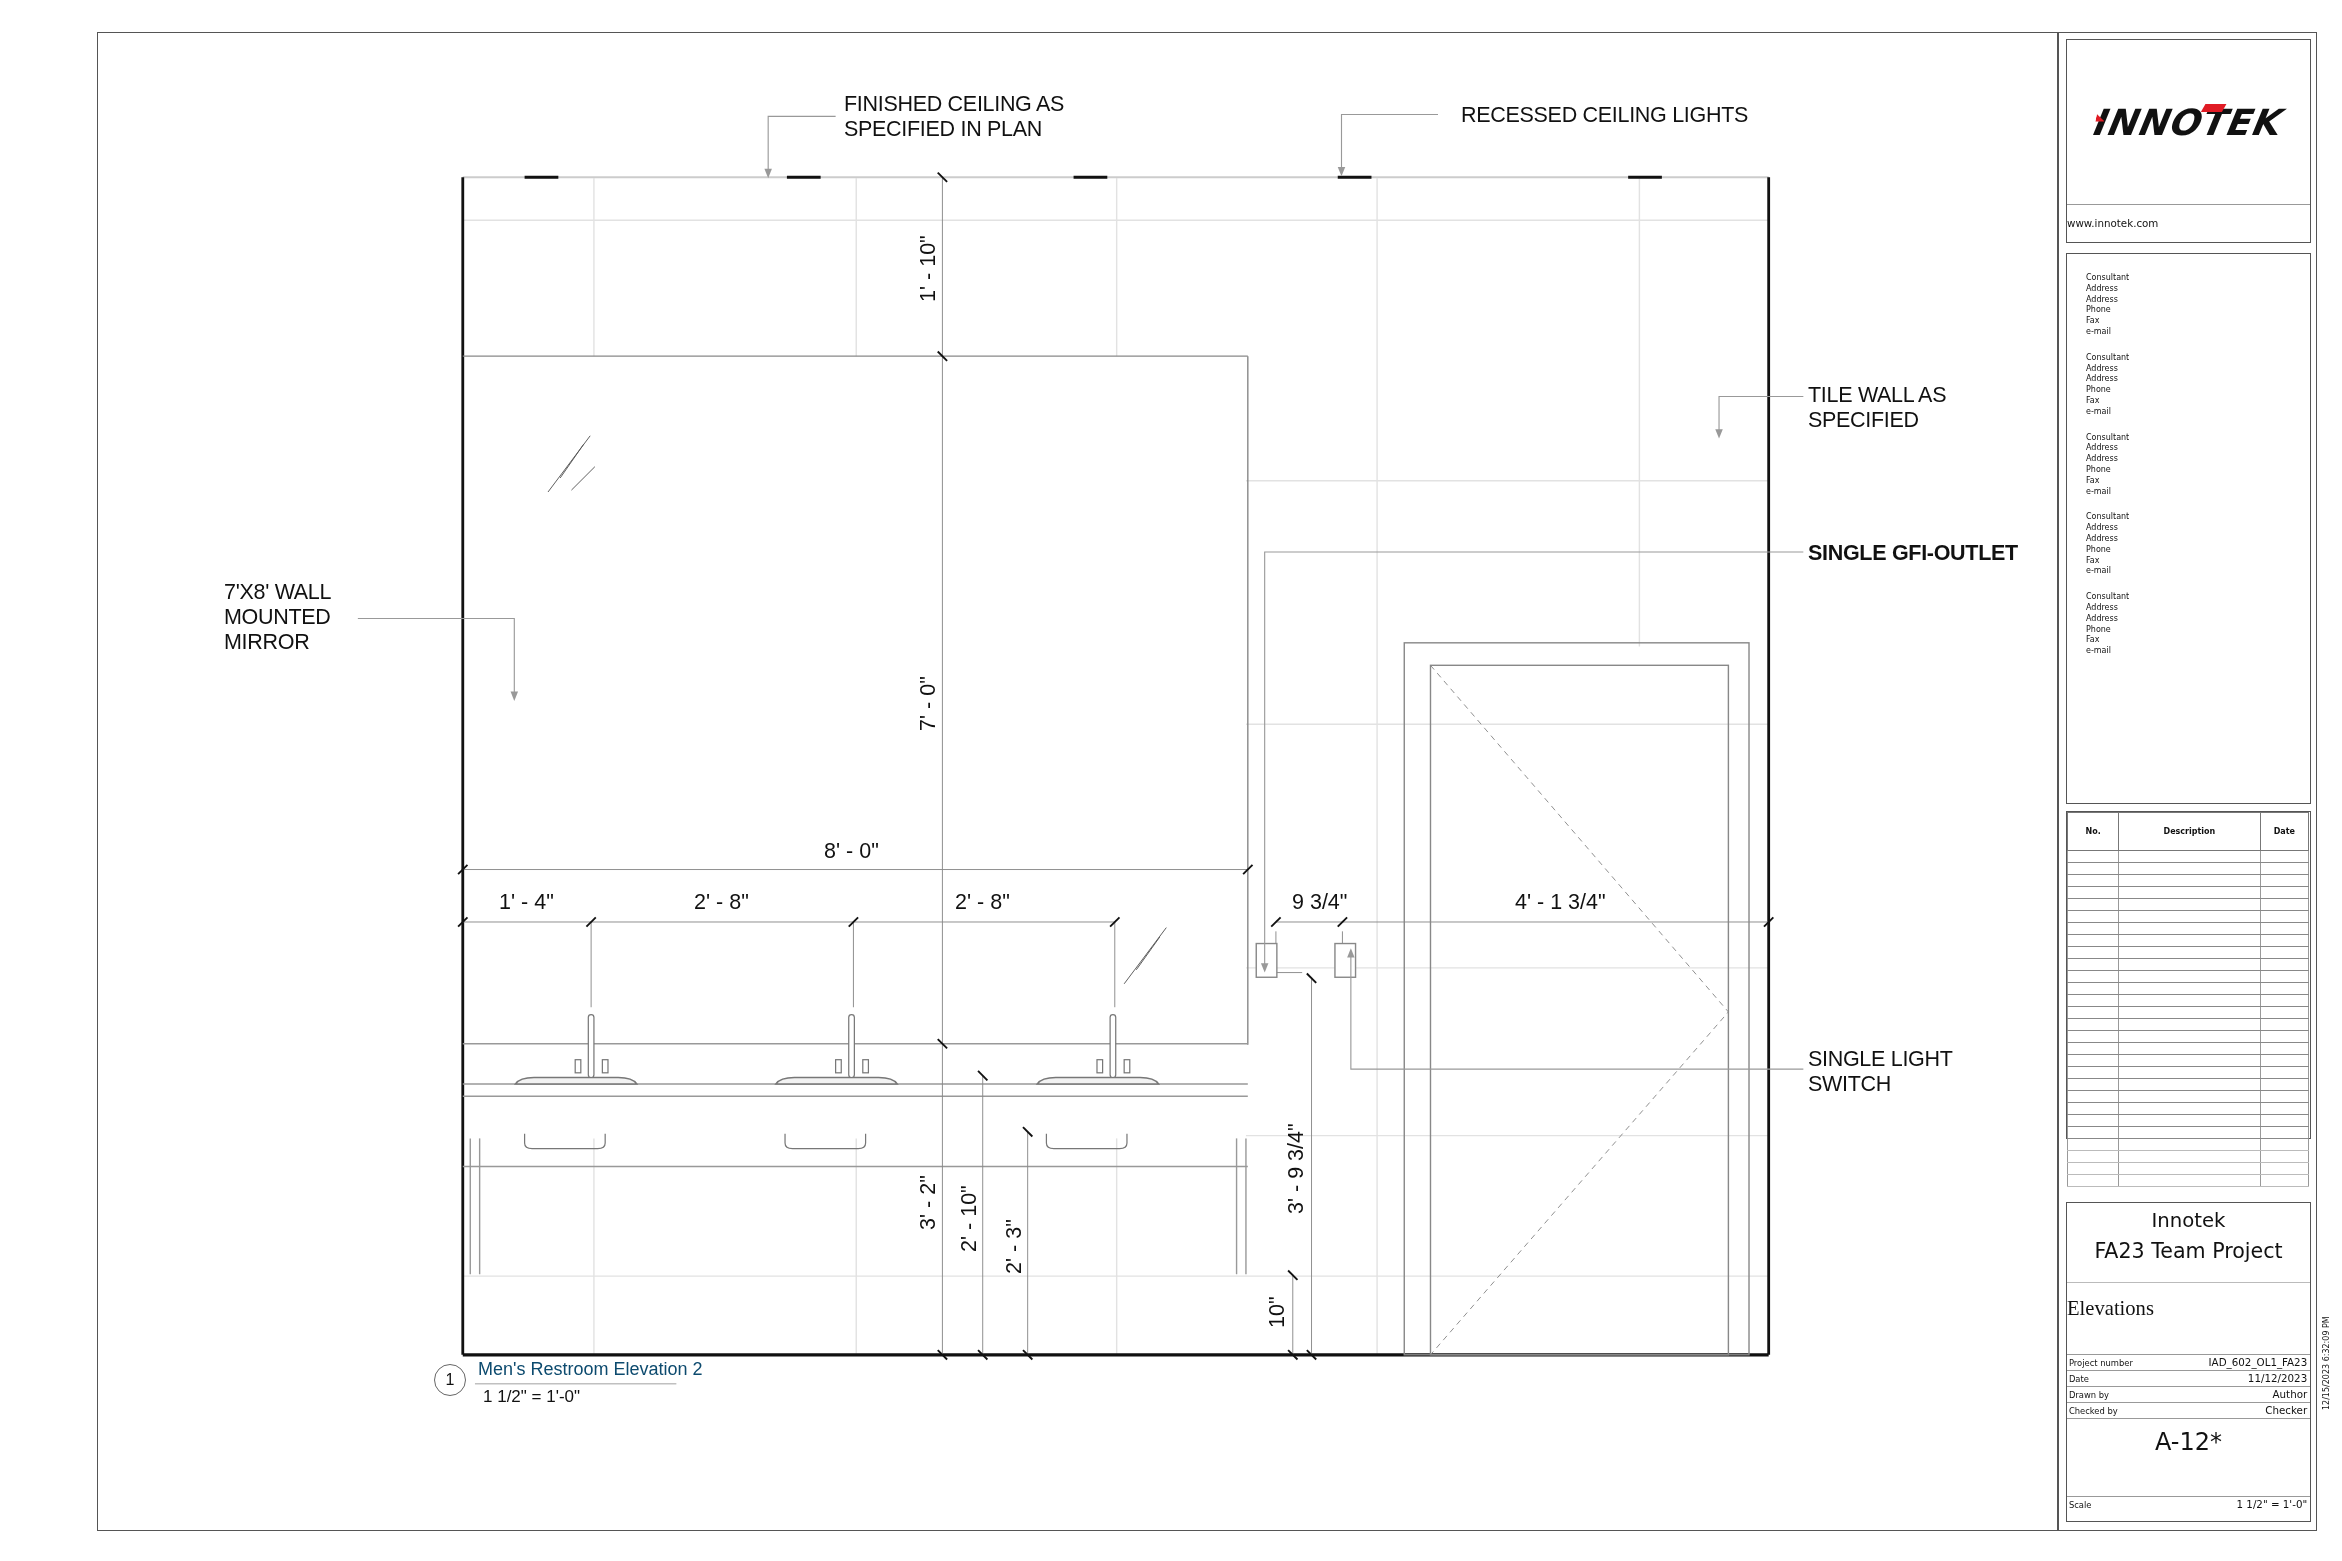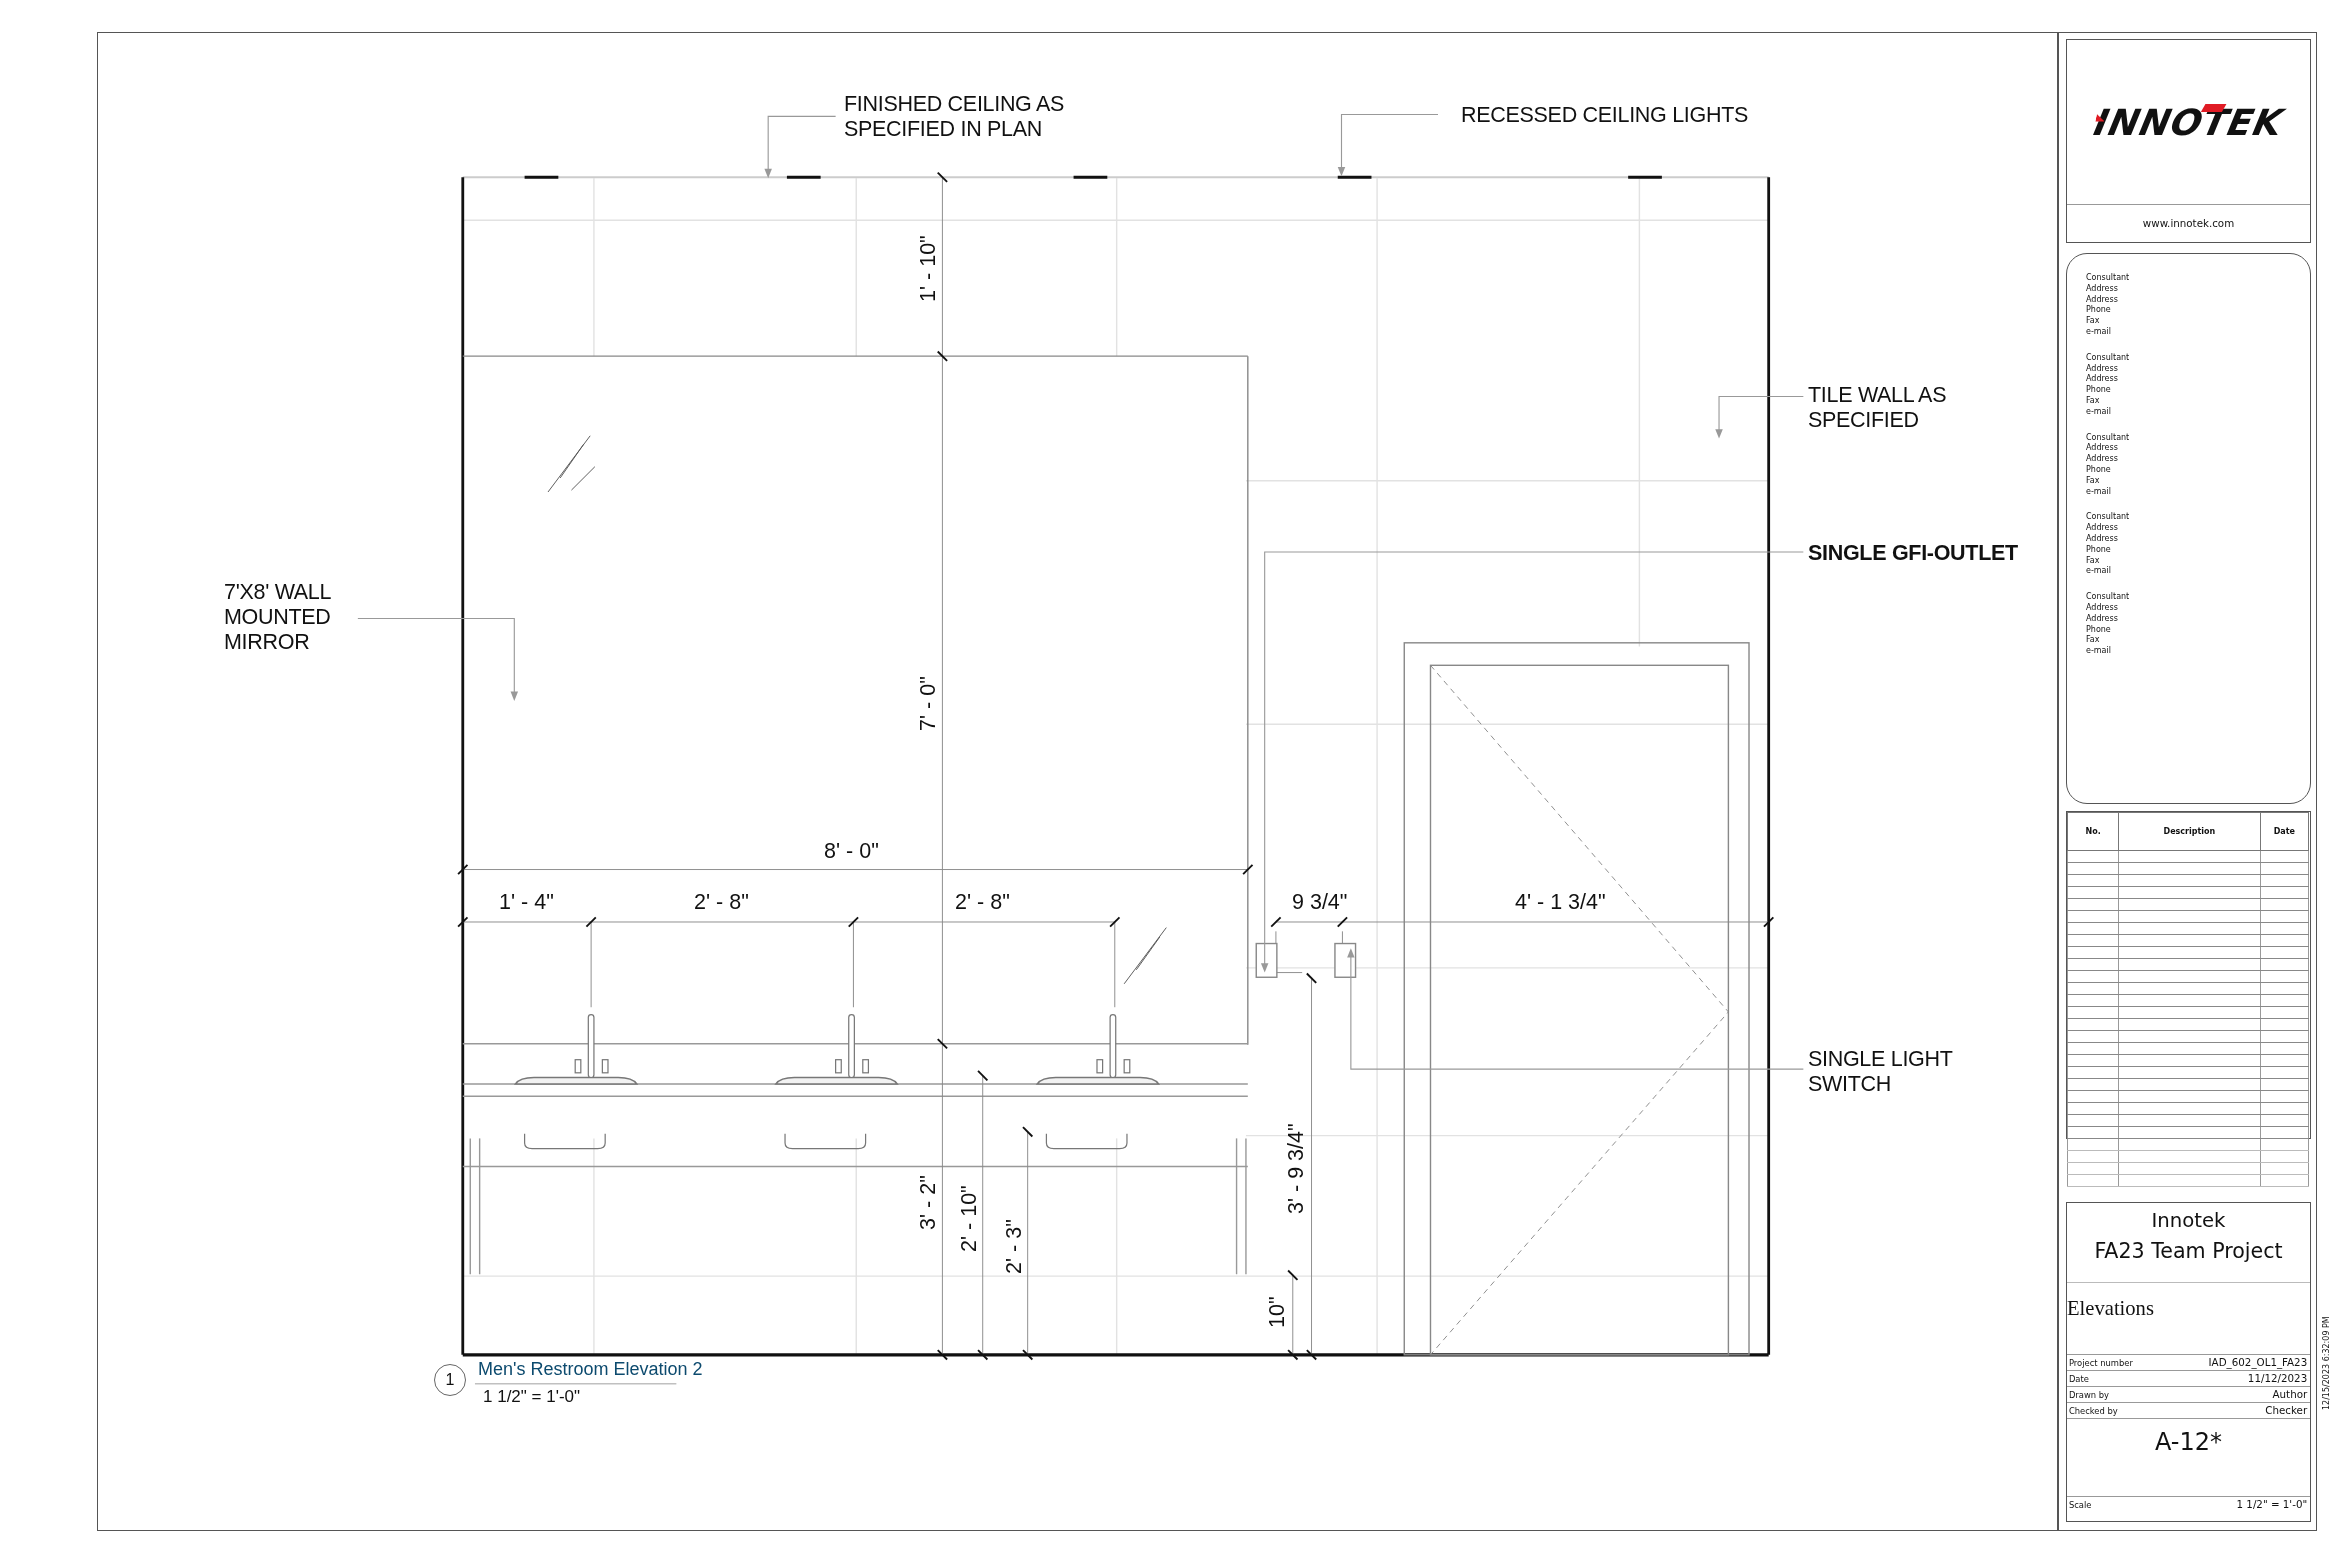--- a/index.html
+++ b/index.html
@@ -15,22 +15,22 @@
   .view-num { position: absolute; left: 434px; top: 1364px; width: 30px; height: 30px; border: 0.9px solid #666; border-radius: 50%; text-align: center; line-height: 30px; font-size: 16px; }
 
   
   .tb { position: absolute; font-family: "DejaVu Sans", sans-serif; color: #111; }
   .box { position: absolute; border: 1.9px solid #555; box-sizing: border-box; background: #fff; }
   .logo-box { left: 2066px; top: 39px; width: 245px; height: 204px; }
   .logo-area { position: absolute; left: 0; top: 0; width: 100%; height: 164px; border-bottom: 0.9px solid #999; display: flex; align-items: center; justify-content: center; }
   .logo-text { font-family: "DejaVu Sans", sans-serif; font-style: italic; font-weight: 900; font-size: 36px; letter-spacing: 0.9px; color: #111; transform: skewX(-12deg); position: relative; }
   .logo-red { position: absolute; width: 20.6px; height: 8.4px; background: #e01b24; top: 1.9px; left: 105px; transform: skewX(-20deg); }
   .logo-red2 { position: absolute; width: 9.4px; height: 7.5px; background: #e01b24; top: 12px; left: 0px; clip-path: polygon(0 0, 100% 100%, 0 100%); }
-  .url { position: absolute; left: 0; top: 167px; width: 100%; text-align: center; font-size: 10.3px; line-height: 32px; }
-  .consult-box { left: 2066px; top: 253px; width: 245px; height: 551px; border-radius: 21px; }
+  .url { position: absolute; left: 0; top: 167px; width: 100%; font-size: 10.3px; line-height: 32px; }
+  .consult-box { left: 2066px; top: 253px; width: 245px; height: 551px; }
   .consult-list { position: absolute; left: 19px; top: 19px; font-size: 8px; line-height: 10.8px; }
   .consult-group { margin-bottom: 15px; }
   .rev-box { left: 2066px; top: 811px; width: 245px; height: 328px; border-width: 0.9px; }
   .rev-table { position: absolute; left: 0; top: 0; width: 242px; border-collapse: collapse; font-size: 8px; }
   .rev-table th { font-weight: bold; border: 0.9px solid #777; height: 11.2px; padding: 13px; }
   .rev-table td { border-left: 0.9px solid #999; border-right: 0.9px solid #999; border-bottom: 0.9px solid #888; height: 11px; padding: 0; }
   .rev-extra td { border-bottom: 0.9px solid #bbb; }
   .proj-box { left: 2066px; top: 1202px; width: 245px; height: 320px; }
   .proj-company { position: absolute; top: 5.6px; width: 100%; text-align: center; font-size: 19.7px; }
   .proj-name { position: absolute; top: 36px; width: 100%; text-align: center; font-size: 20.6px; }

